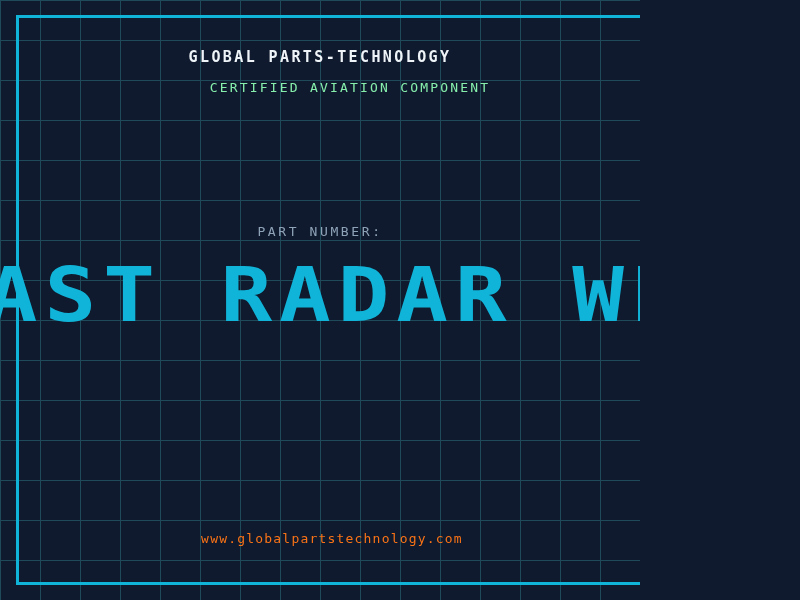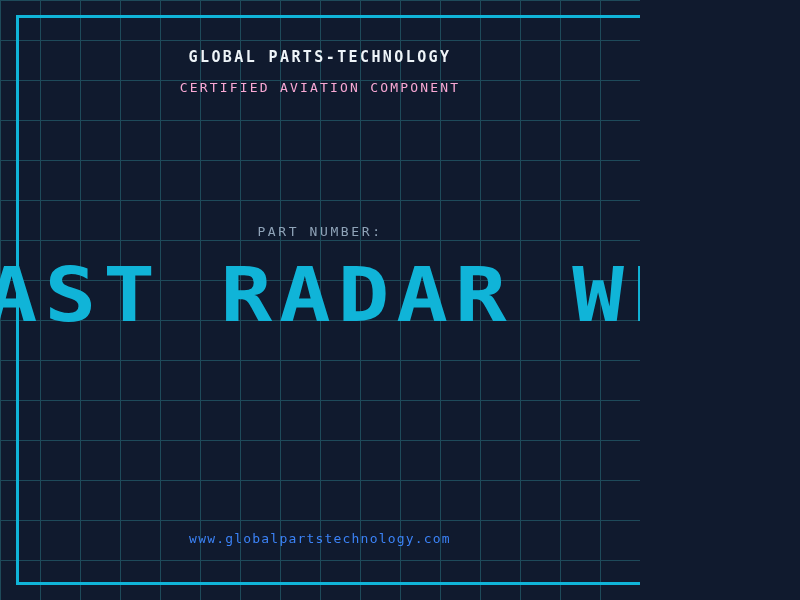--- a/index.html
+++ b/index.html
@@ -62,21 +62,22 @@
     font-size: 15px;
     font-weight: bold;
     letter-spacing: 2.4px;
     color: #eef4f8;
   }
 
   #certification-line {
     top: 80px;
     font-size: 13px;
     letter-spacing: 2.2px;
-    color: #f9a8d4;
+    color: #86efac;
+    margin-left: 30px;
   }
 
   #part-number-label {
     top: 224px;
     font-size: 13px;
     letter-spacing: 2.6px;
     color: #8fa3b8;
   }
 
   
@@ -103,21 +104,22 @@
     transform: scaleX(1.16) scaleY(1.02);
     transform-origin: center center;
     -webkit-font-smoothing: none;
     text-rendering: geometricPrecision;
   }
 
   #website-url {
     top: 531px;
     font-size: 13px;
     letter-spacing: 1.2px;
-    color: #3b82f6;
+    color: #f97316;
+    margin-left: 12px;
   }
 </style>
 </head>
 <body>
 
 <div id="stage">
 
   <div id="grid"></div>
 
   <div id="frame"></div>

